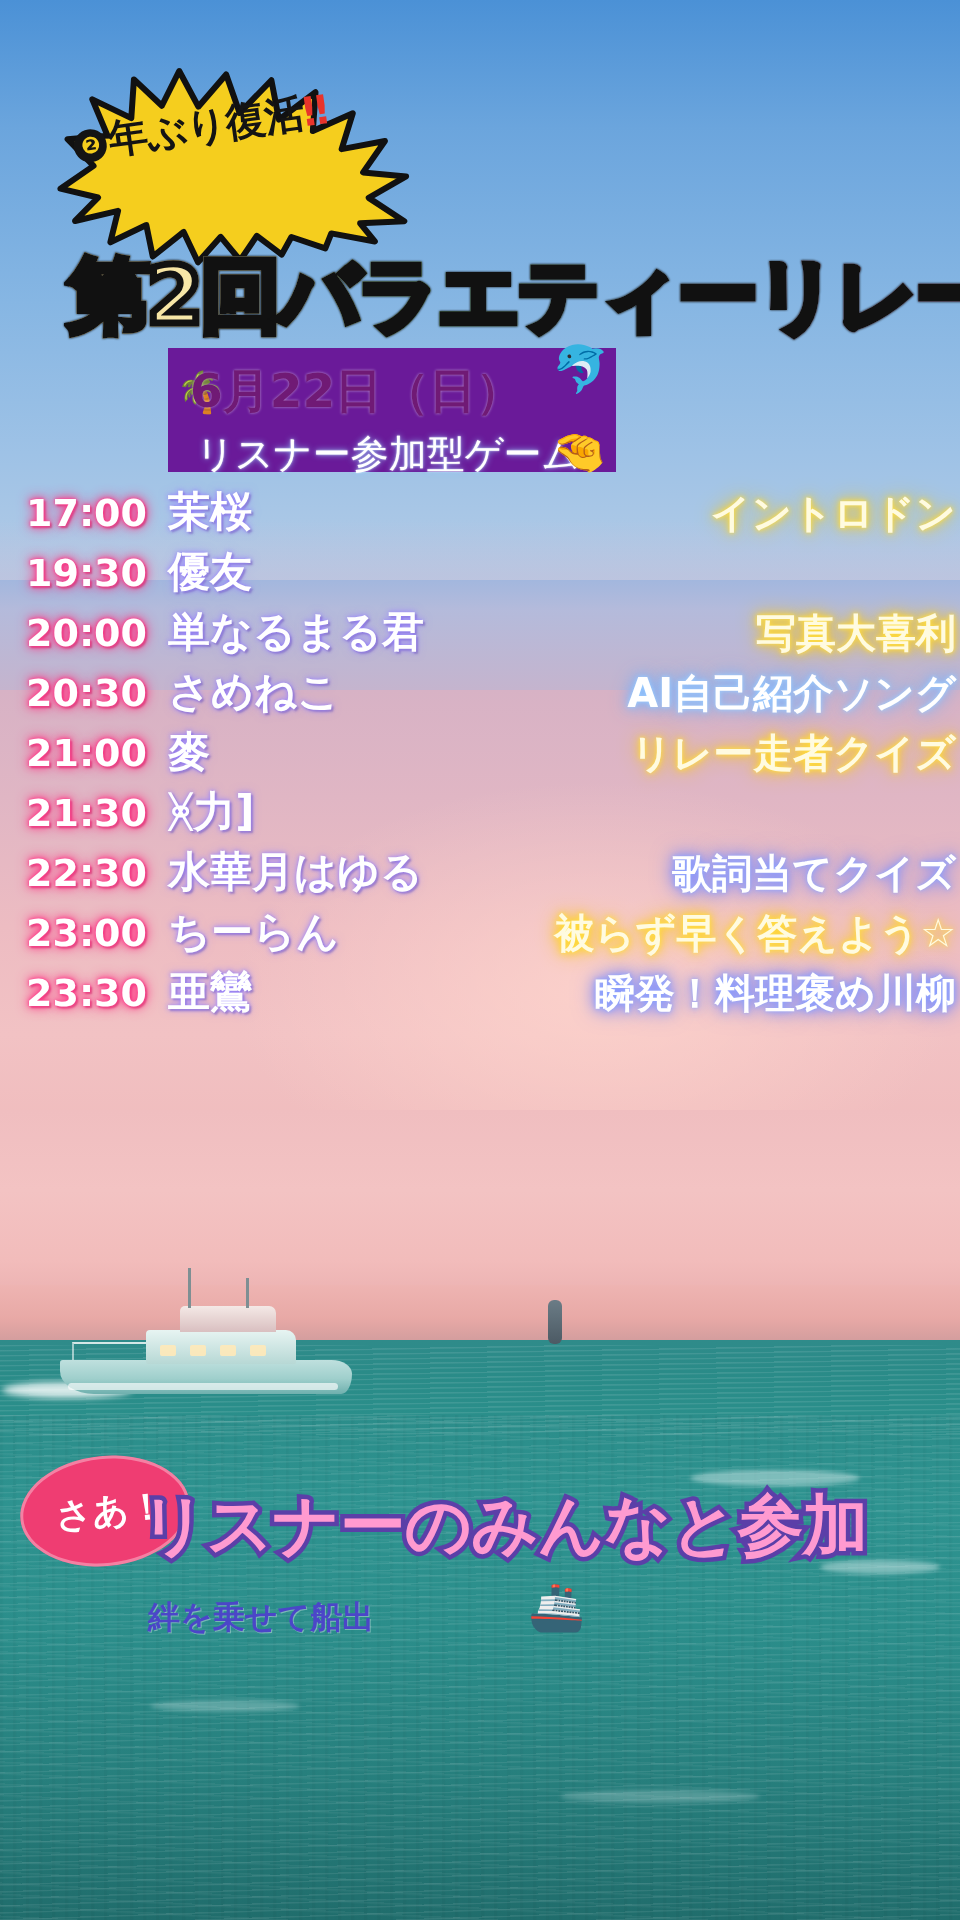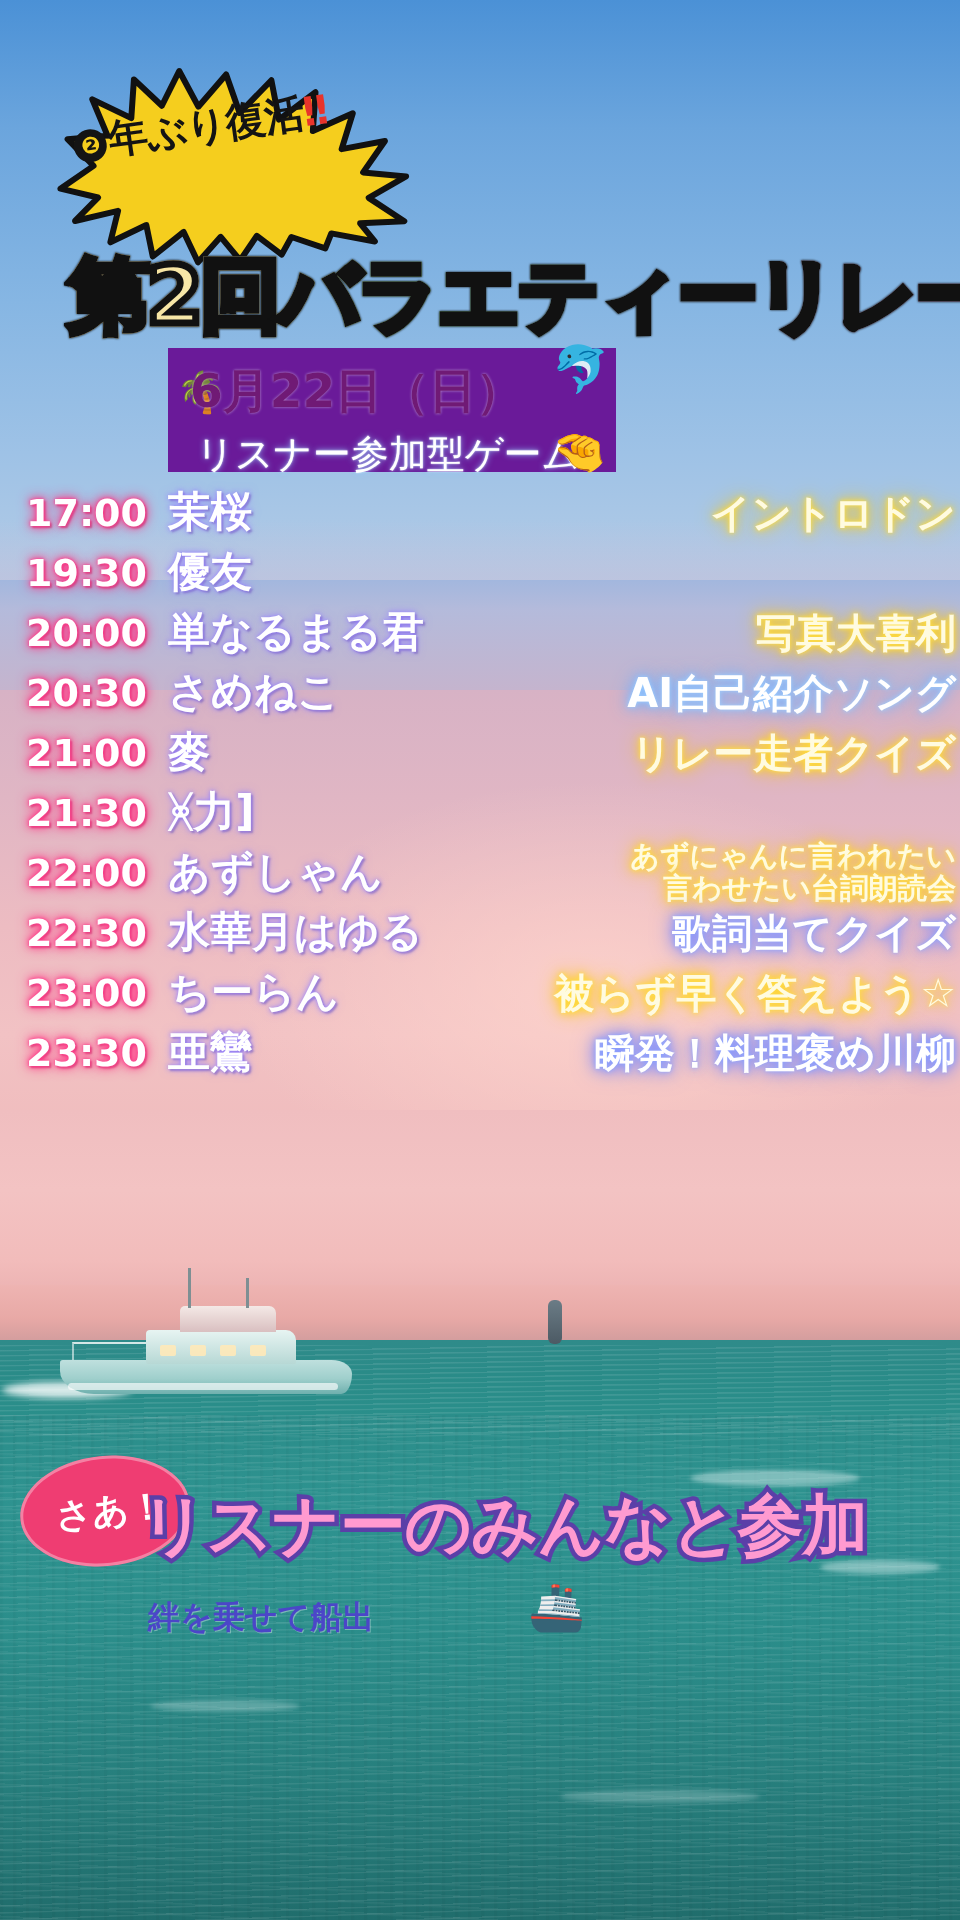--- a/index.html
+++ b/index.html
@@ -248,26 +248,20 @@
     <div class="row">
       <div class="time">21:00</div>
       <div class="name">麥</div>
       <div class="game g-yellow">リレー走者クイズ</div>
     </div>
     <div class="row">
       <div class="time">21:30</div>
       <div class="name">ᚸ力]</div>
     </div>
     <div class="row">
-      <div class="time">22:00</div>
-      <div class="name">あずしゃん</div>
-      <div class="game g-yellow g-small">あずにゃんに言われたい
-言わせたい台詞朗読会</div>
-    </div>
-    <div class="row">
       <div class="time">22:30</div>
       <div class="name">水華月はゆる</div>
       <div class="game g-blue">歌詞当てクイズ</div>
     </div>
     <div class="row">
       <div class="time">23:00</div>
       <div class="name">ちーらん</div>
       <div class="game g-yellow">被らず早く答えよう☆</div>
     </div>
     <div class="row">

